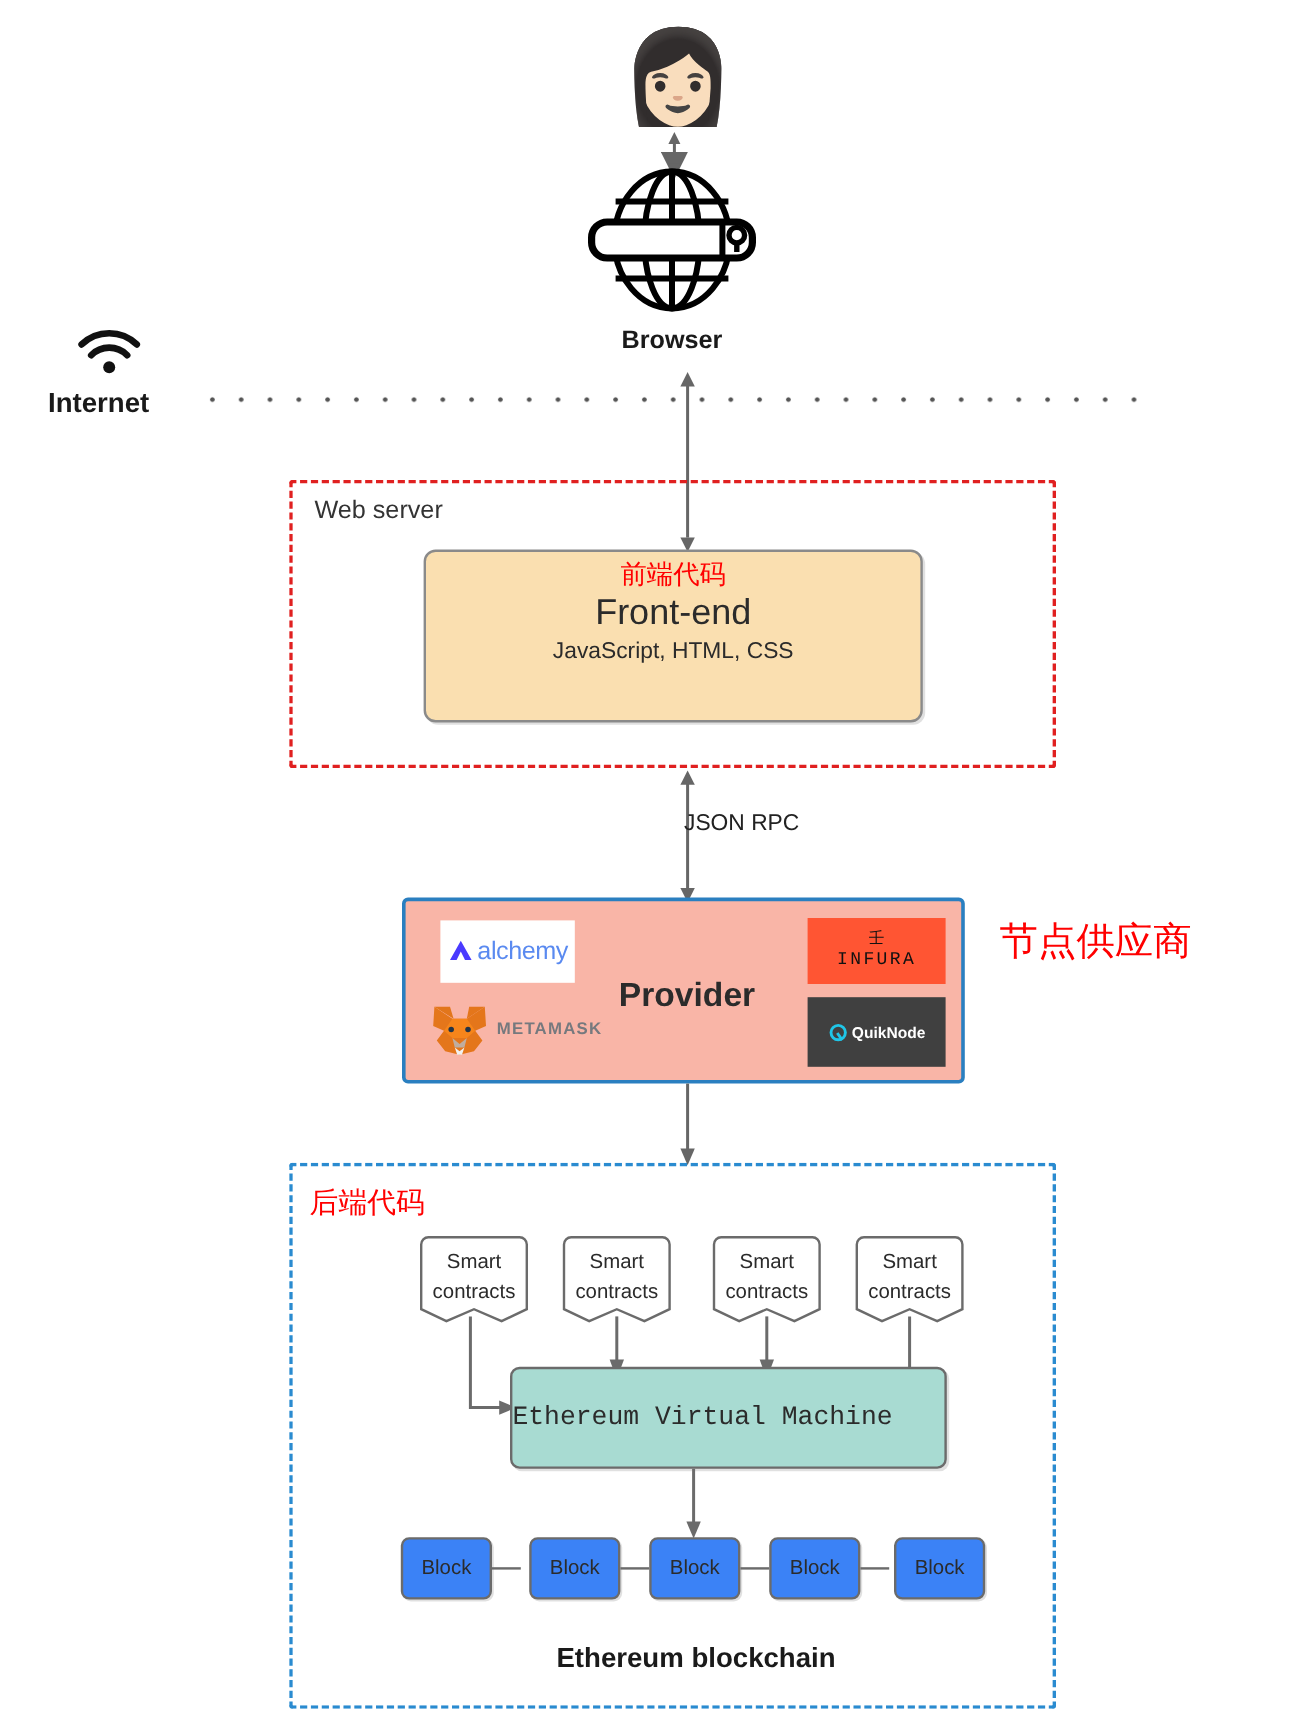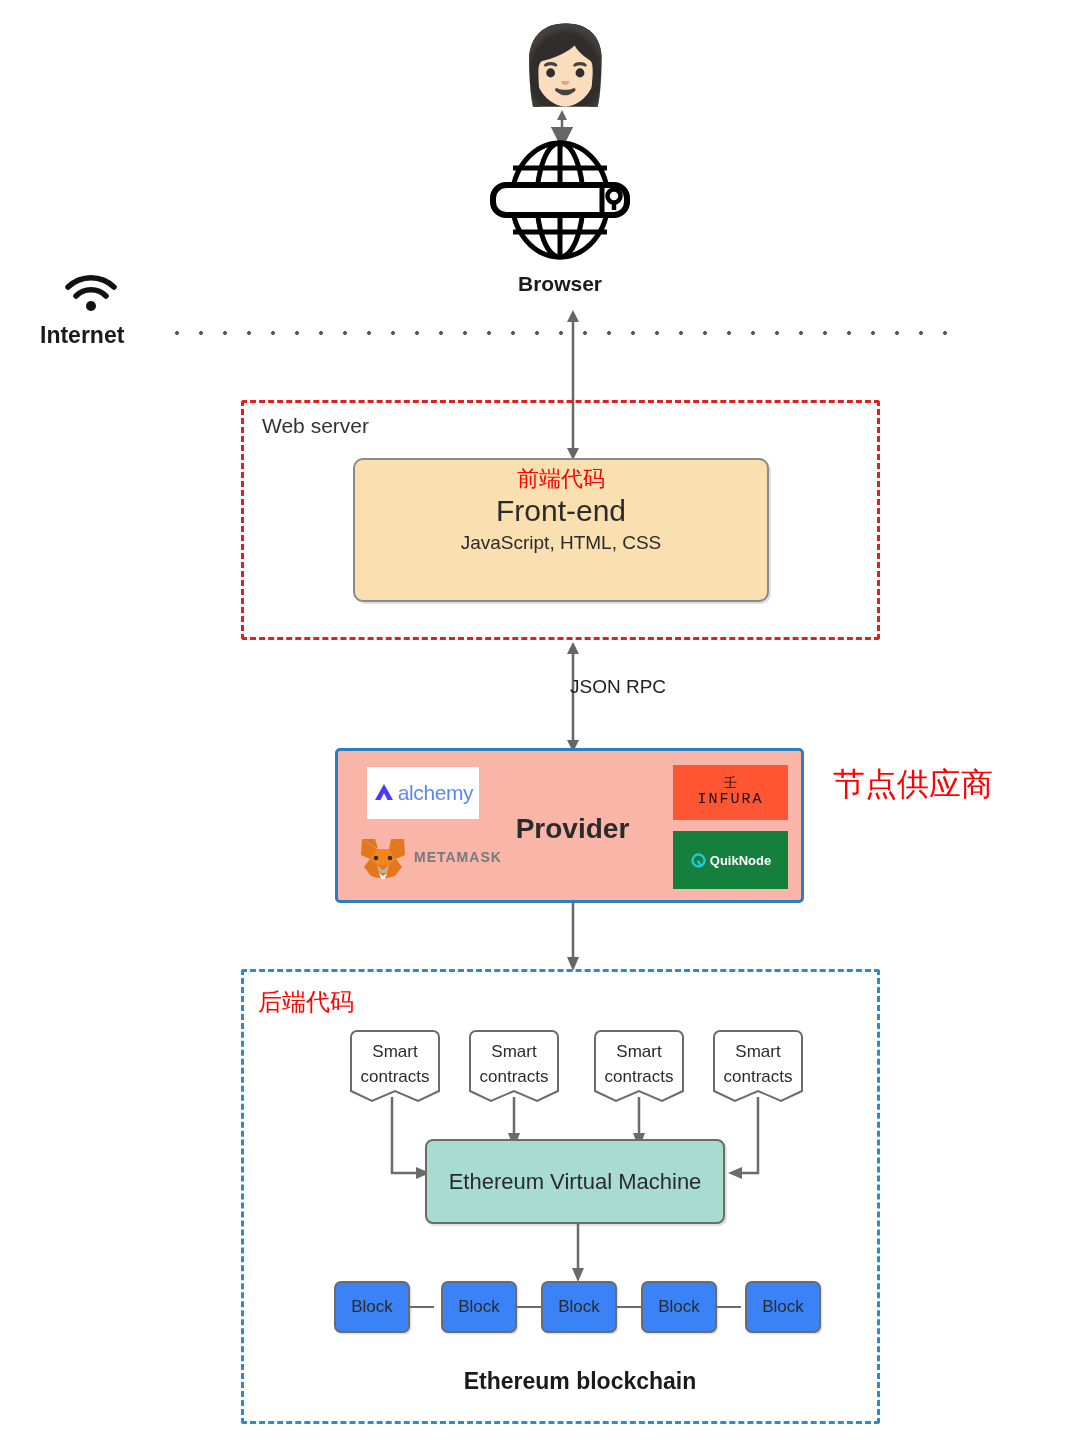--- a/index.html
+++ b/index.html
@@ -93,21 +93,21 @@
     background: #ff5533; display: flex; flex-direction: column;
     align-items: center; justify-content: center;
   }
   #infura-mark { font-size: 13px; color: #111; line-height: 15px; font-family: "DejaVu Sans", sans-serif; }
   #infura-text {
     font-size: 15px; color: #111; letter-spacing: 2px;
     font-family: "Liberation Mono", monospace; line-height: 20px;
   }
   #quiknode-logo {
     left: 335px; top: 80px; width: 115px; height: 58px;
-    background: #15803d; display: flex; align-items: center; justify-content: center;
+    background: #404040; display: flex; align-items: center; justify-content: center;
   }
   #quiknode-text { font-size: 13px; color: #ffffff; font-weight: bold; margin-left: 3px; }
   #provider-cn {
     left: 833px; top: 763px; font-size: 32px; color: #ff0000;
   }
 
   
   #backend-box {
     left: 241px; top: 969px; width: 639px; height: 455px;
     border: 3px dashed #2a8bd0; border-radius: 3px;
@@ -120,24 +120,24 @@
   .smart-contract {
     width: 92px; height: 80px; top: 1029px;
   }
   .sc-label {
     position: absolute; left: 0; top: 10px; width: 92px;
     text-align: center; font-size: 17px; color: #2b2b2b; line-height: 25px;
   }
 
   
   #evm-box {
-    left: 425px; top: 1139px; width: 300px; height: 85px;
+    left: 425px; top: 1139px; width: 364px; height: 85px;
     background: #a8dbd2; border: 2px solid #6b6b6b; border-radius: 8px;
     box-shadow: 2px 2px 0 rgba(0,0,0,0.12);
-    display: flex; align-items: center; justify-content: center;
+    display: flex; align-items: center;  font-family: Liberation Mono, monospace;
   }
   #evm-label { font-size: 22px; color: #2b2b2b; }
 
   
   .block {
     top: 1281px; width: 76px; height: 52px;
     background: #3b82f6; border: 2px solid #6b6b6b; border-radius: 7px;
     box-shadow: 1.5px 1.5px 0 rgba(0,0,0,0.12);
     display: flex; align-items: center; justify-content: center;
     font-size: 17px; color: #2b2b2b;

